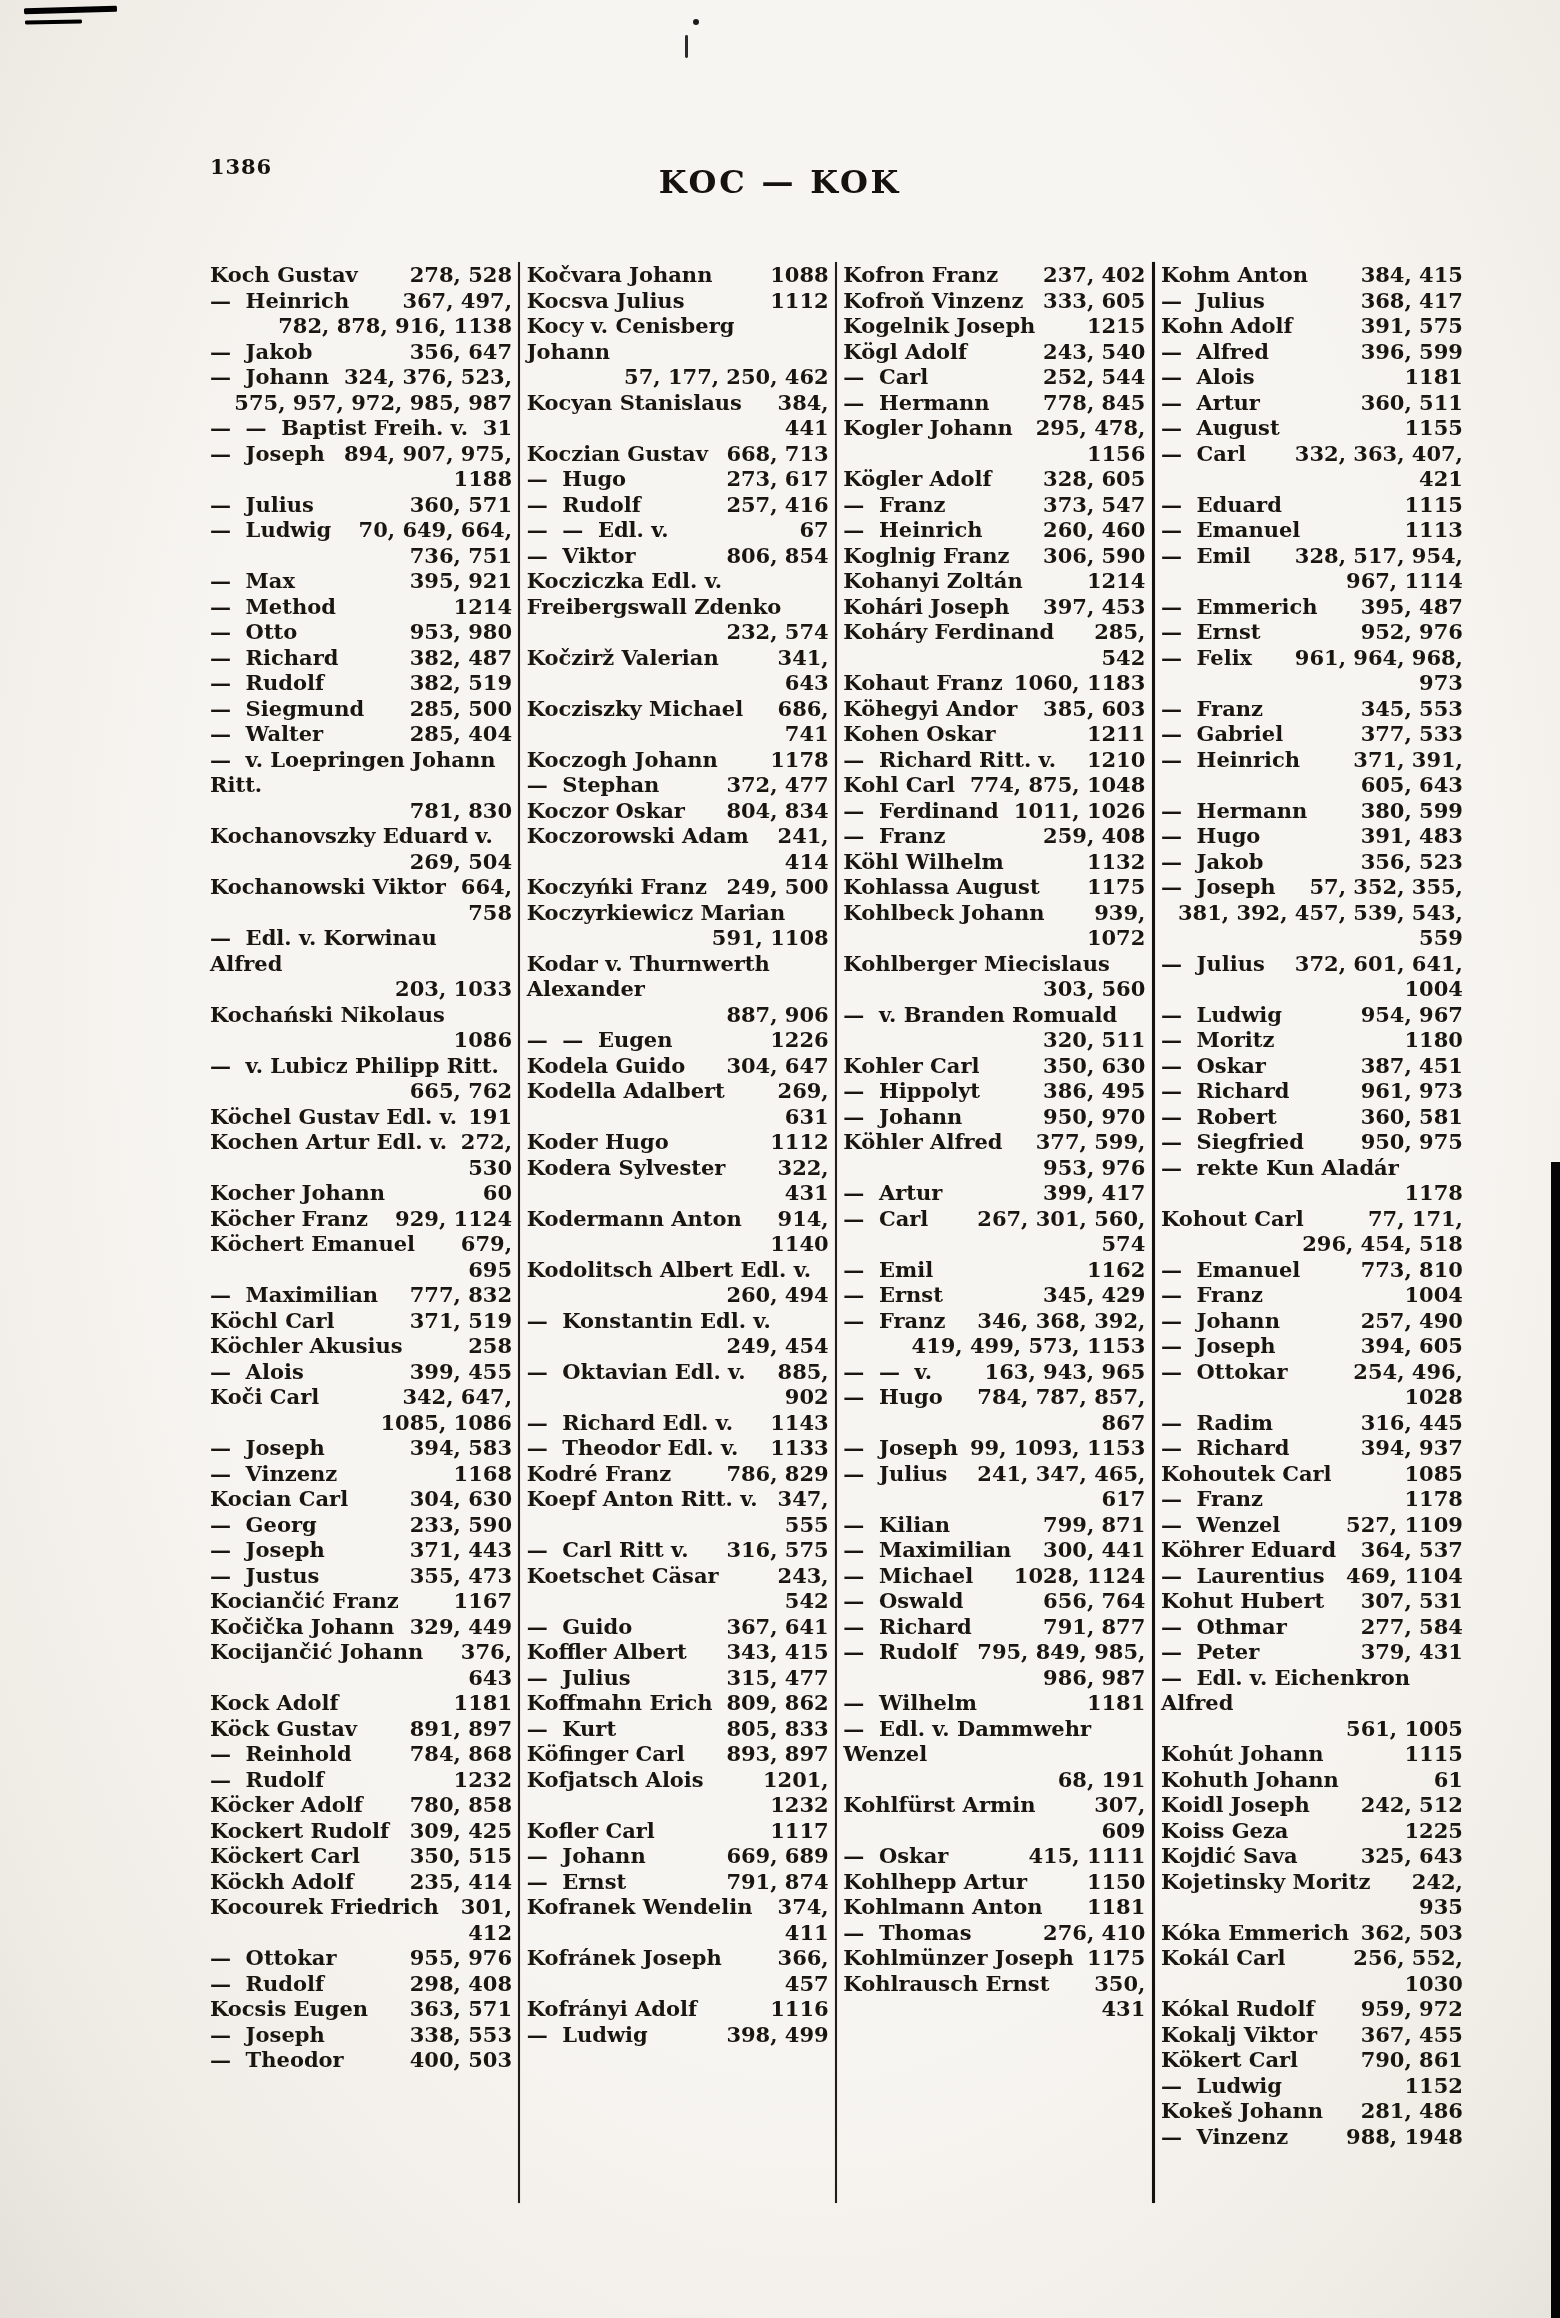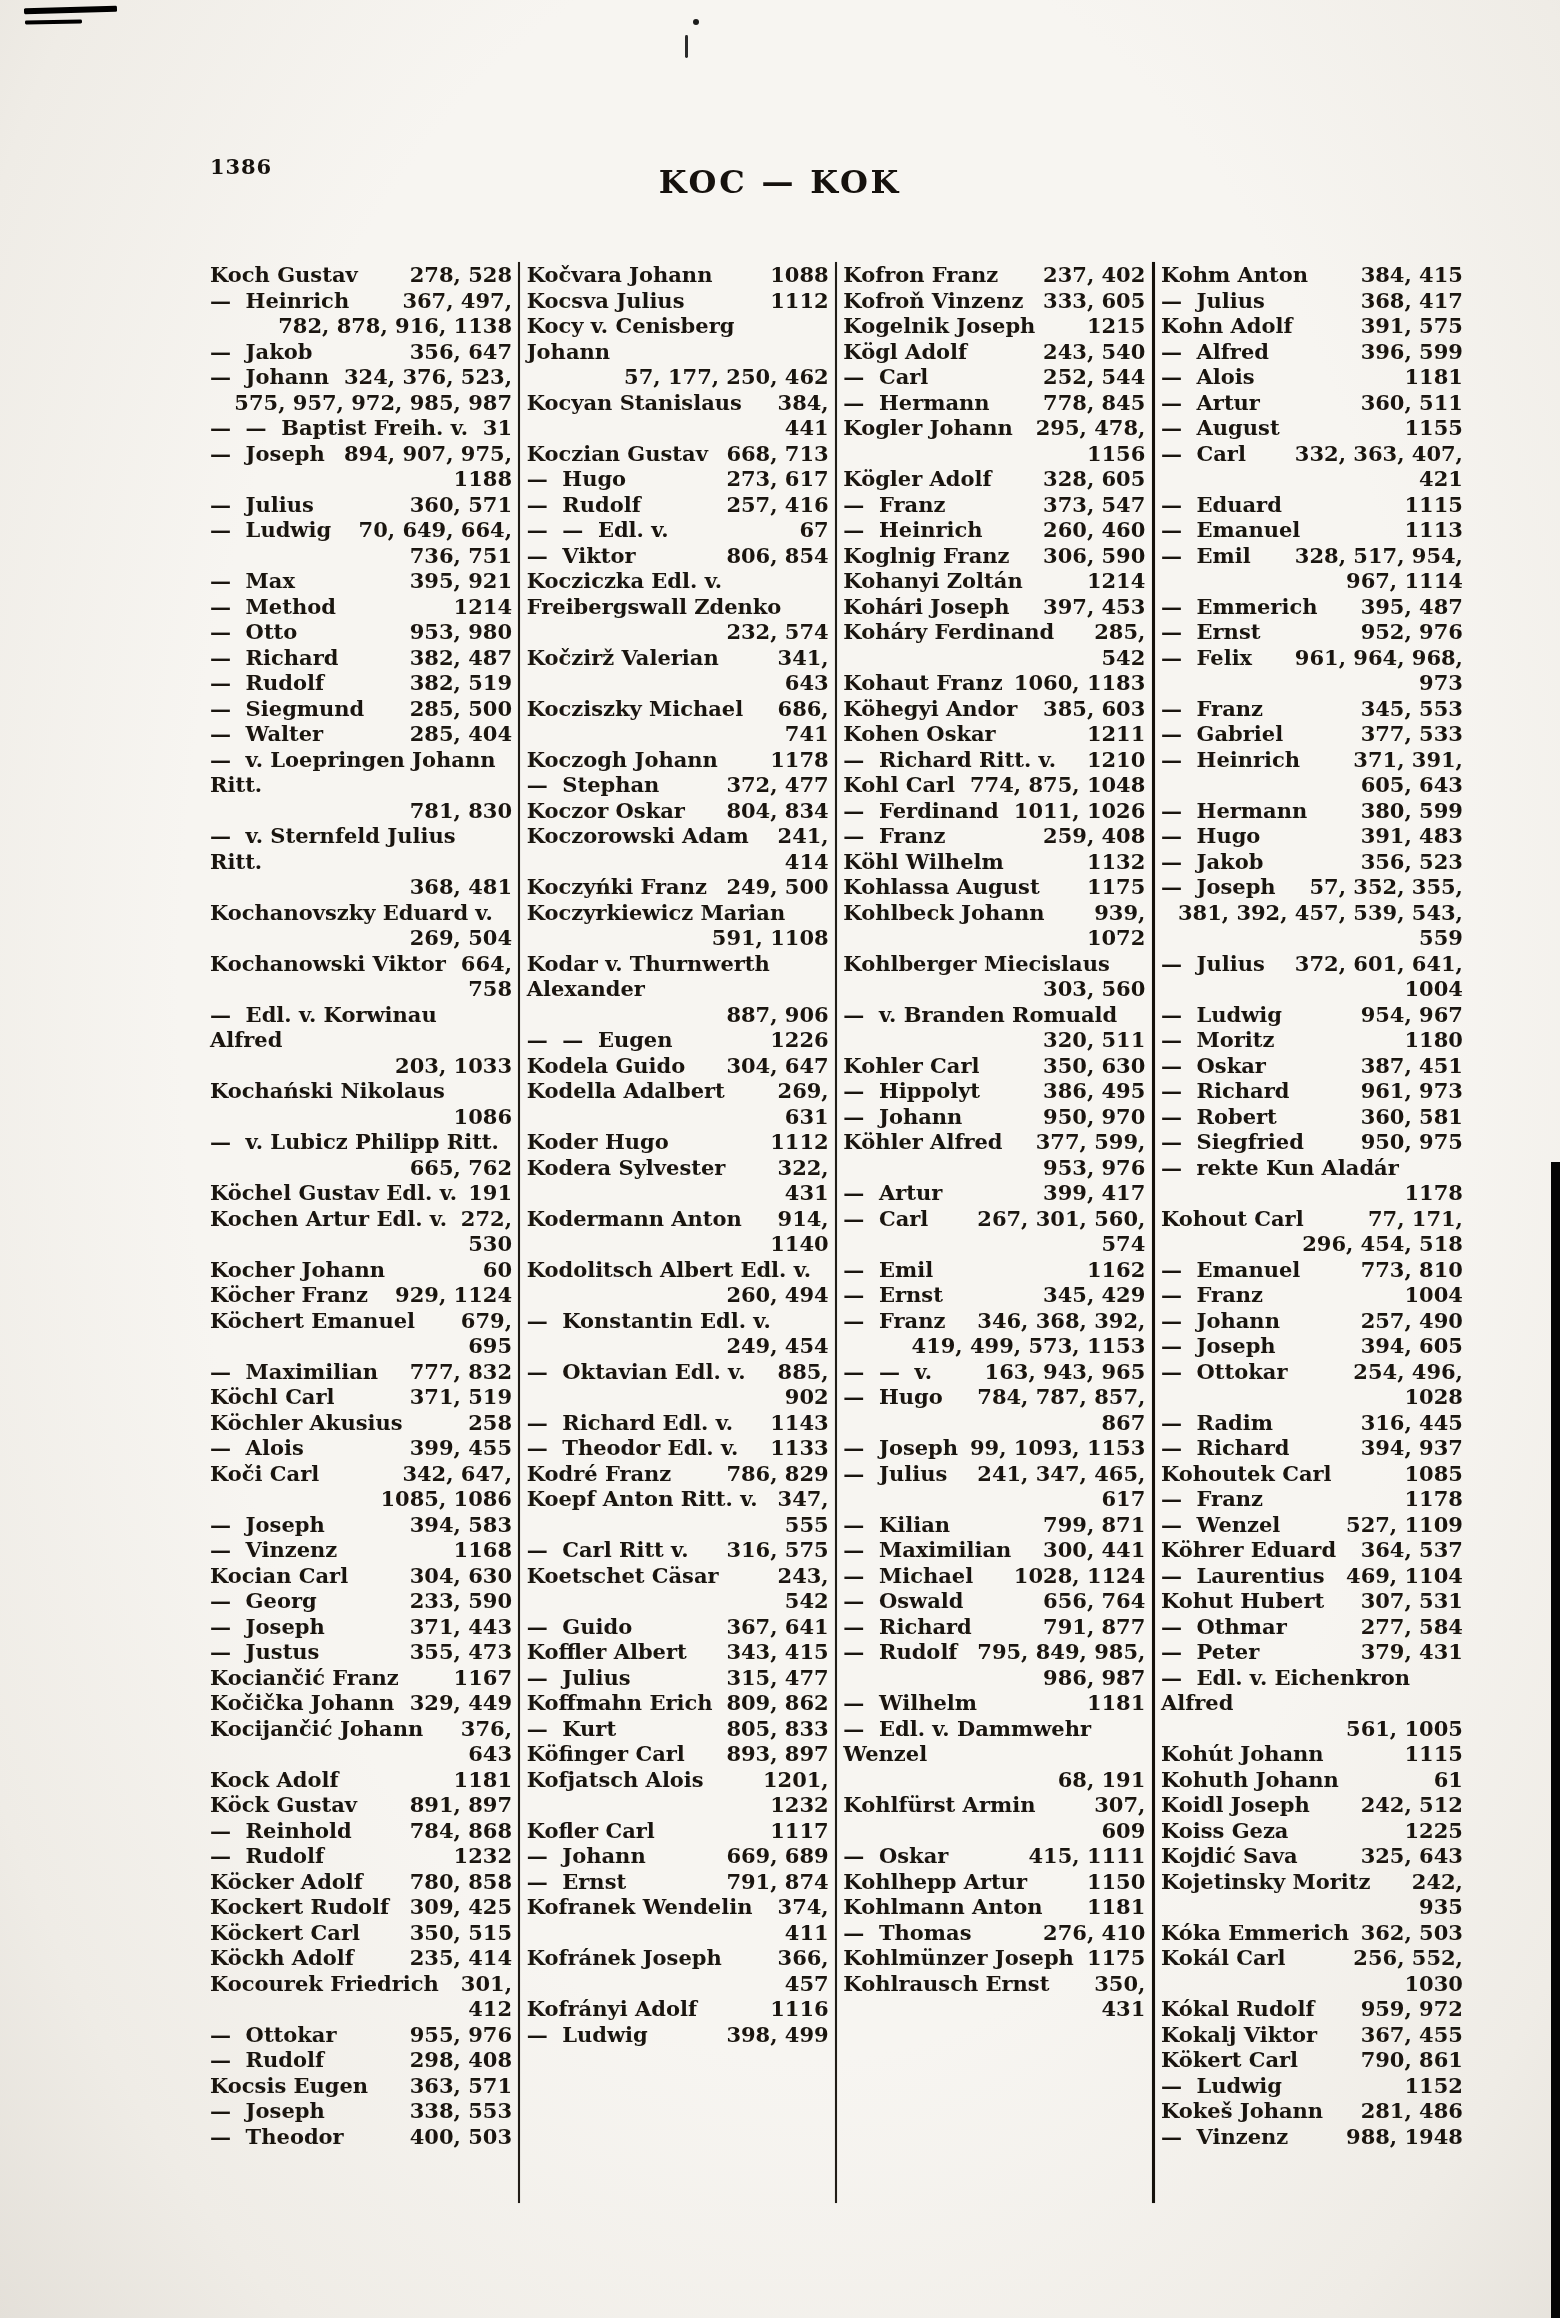--- a/index.html
+++ b/index.html
@@ -76,21 +76,20 @@
         <div class="entry"><span class="n">—  Julius</span><span class="p">360, 571</span></div>
         <div class="entry"><span class="n">—  Ludwig</span><span class="p">70, 649, 664, 736, 751</span></div>
         <div class="entry"><span class="n">—  Max</span><span class="p">395, 921</span></div>
         <div class="entry"><span class="n">—  Method</span><span class="p">1214</span></div>
         <div class="entry"><span class="n">—  Otto</span><span class="p">953, 980</span></div>
         <div class="entry"><span class="n">—  Richard</span><span class="p">382, 487</span></div>
         <div class="entry"><span class="n">—  Rudolf</span><span class="p">382, 519</span></div>
         <div class="entry"><span class="n">—  Siegmund</span><span class="p">285, 500</span></div>
         <div class="entry"><span class="n">—  Walter</span><span class="p">285, 404</span></div>
         <div class="entry"><span class="n">—  v. Loepringen Johann Ritt.</span><span class="p">781, 830</span></div>
-        <div class="entry"><span class="n">—  v. Sternfeld Julius Ritt.</span><span class="p">368, 481</span></div>
         <div class="entry"><span class="n">Kochanovszky Eduard v.</span><span class="p">269, 504</span></div>
         <div class="entry"><span class="n">Kochanowski Viktor</span><span class="p">664, 758</span></div>
         <div class="entry"><span class="n">—  Edl. v. Korwinau Alfred</span><span class="p">203, 1033</span></div>
         <div class="entry"><span class="n">Kochański Nikolaus</span><span class="p">1086</span></div>
         <div class="entry"><span class="n">—  v. Lubicz Philipp Ritt.</span><span class="p">665, 762</span></div>
         <div class="entry"><span class="n">Köchel Gustav Edl. v.</span><span class="p">191</span></div>
         <div class="entry"><span class="n">Kochen Artur Edl. v.</span><span class="p">272, 530</span></div>
         <div class="entry"><span class="n">Kocher Johann</span><span class="p">60</span></div>
         <div class="entry"><span class="n">Köcher Franz</span><span class="p">929, 1124</span></div>
         <div class="entry"><span class="n">Köchert Emanuel</span><span class="p">679, 695</span></div>

